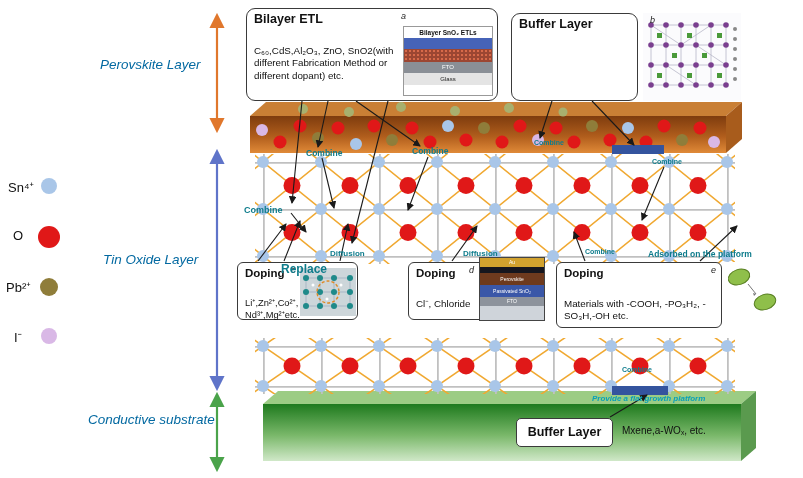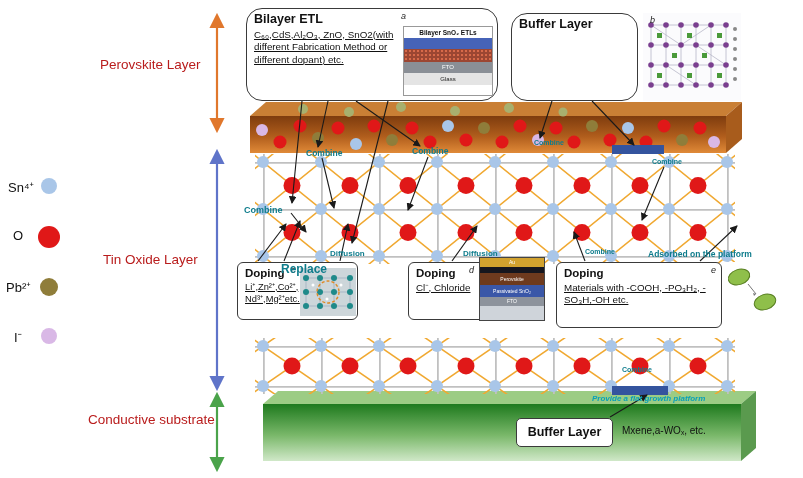--- a/index.html
+++ b/index.html
@@ -1,26 +1,26 @@
 <!DOCTYPE html>
 <html><head>
 <meta charset="utf-8">
 <style>
   html,body{margin:0;padding:0;background:#fff;}
   .stage{position:relative;width:803px;height:478px;background:#fff;overflow:hidden;
          font-family:"Liberation Sans",sans-serif;color:#111;}
   .abs{position:absolute;}
-  .layer-label{font-size:13.5px;color:#b91c1c;white-space:nowrap;}
+  .layer-label{font-size:13.5px;color:#0369a1;white-space:nowrap;font-style:italic;}
   .legend-label{font-size:13px;color:#111;white-space:nowrap;}
   .dot{display:inline-block;border-radius:50%;}
-  .callout{position:absolute;border:1.4px solid #3a3a3a;border-radius:16px;background:#fff;
+  .callout{position:absolute;border:1.4px solid #3a3a3a;border-radius:9px;background:#fff;
            box-sizing:border-box;padding:4px 7px;}
   .box-title{font-weight:bold;font-size:12.5px;line-height:1.1;}
   .box-title-sm{font-weight:bold;font-size:11.5px;line-height:1.1;}
-  .box-body{font-size:9.8px;line-height:1.28;margin-top:2px;text-decoration:underline;}
+  .box-body{font-size:9.8px;line-height:1.28;margin-top:18px;}
   .tag{position:absolute;font-style:italic;font-size:9px;color:#222;}
   .teal{position:absolute;color:#0e7c8c;font-weight:bold;font-size:8.5px;white-space:nowrap;}
   .teal-sm{position:absolute;color:#0e7c8c;font-weight:bold;font-size:7px;white-space:nowrap;}
   .platform-label{position:absolute;color:#0aa0b8;font-weight:bold;font-size:8px;white-space:nowrap;font-style:italic;}
   
   .inset-a{position:absolute;right:4px;top:17px;width:90px;height:70px;border:1px solid #999;
            background:#fff;box-sizing:border-box;overflow:hidden;}
   .inset-a-title{font-size:6.5px;font-weight:bold;text-align:center;padding:2px 0 2px 0;}
   .band{width:100%;box-sizing:border-box;text-align:center;color:#fff;overflow:hidden;}
   

